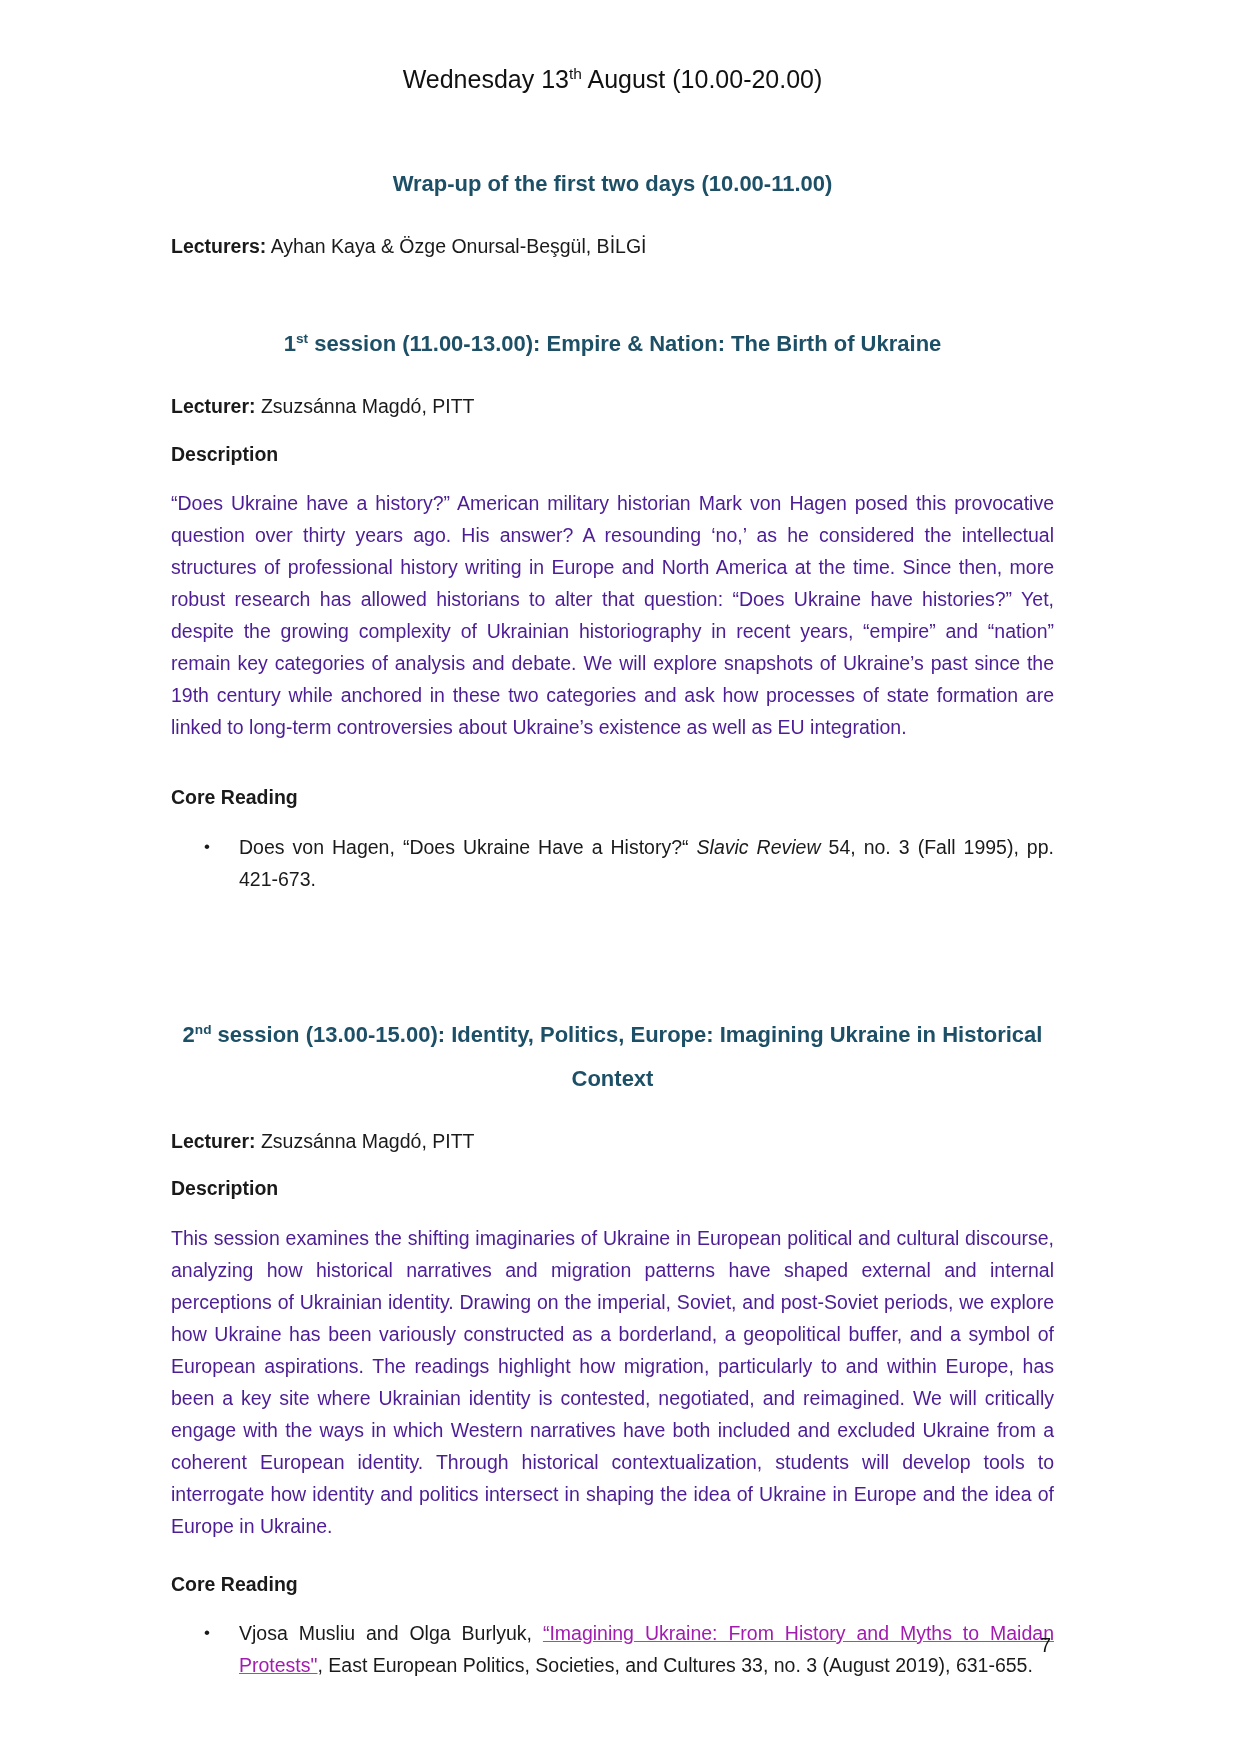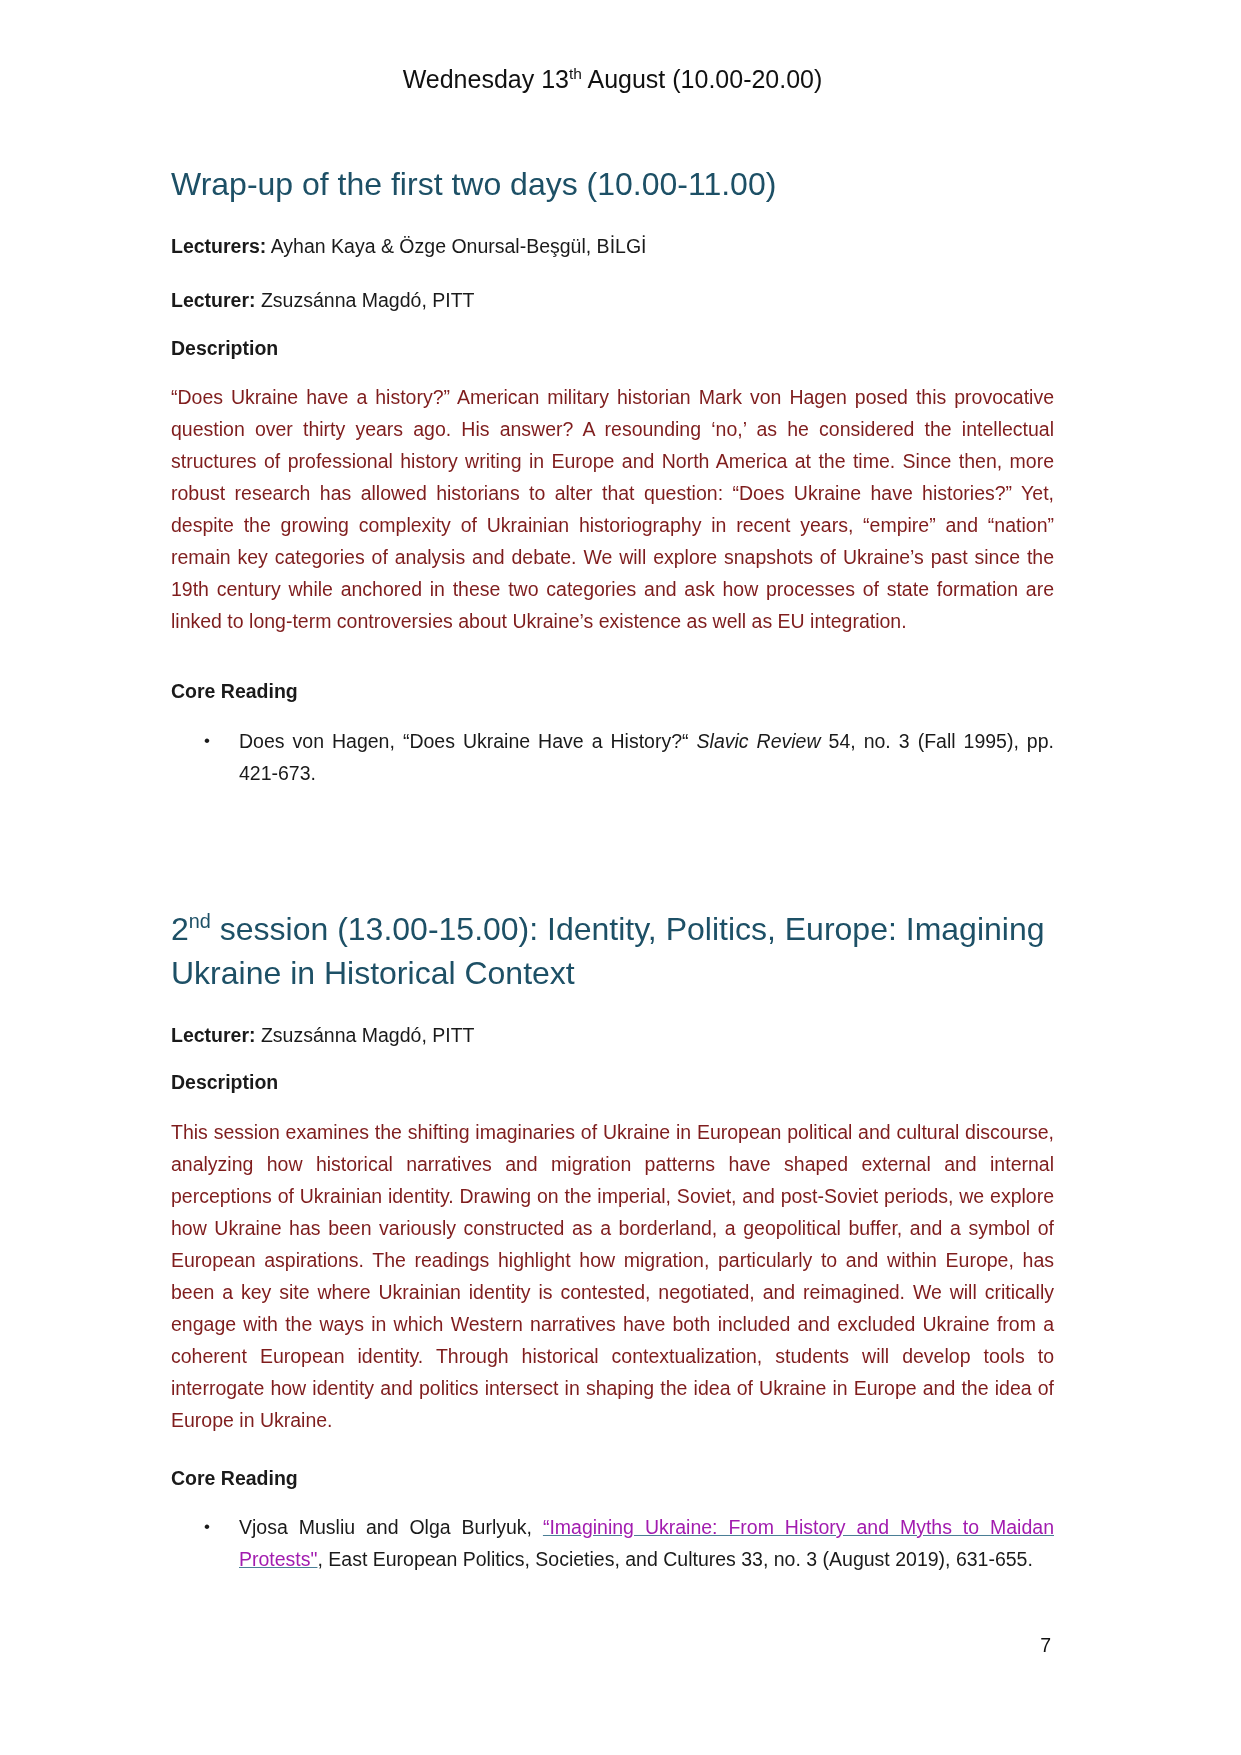--- a/index.html
+++ b/index.html
@@ -26,44 +26,45 @@
     color: #111111;
     line-height: 34px;
   }
   .doc-title sup, .section-heading sup {
     font-size: 0.62em;
     vertical-align: super;
     line-height: 0;
   }
   .section-heading {
     color: #1d5066;
-    font-weight: normal;
-    font-size: 32px;
+    font-weight: bold;
+    font-size: 22px;
     line-height: 44px;
     margin: 0;
     max-width: 1000px;
+    text-align: center;
   }
   .h-wrapup   { margin-top: 66px; }
   .h-session1 { margin-top: 62px; }
   .h-session2 { margin-top: 118px; }
   .meta-line {
     margin-top: 26px;
     line-height: 28px;
   }
   .meta-line .b { font-weight: bold; text-align: right; }
   .sub-label {
     margin-top: 16px;
     font-weight: bold;
     line-height: 28px;
   }
   .body-par {
     margin-top: 12px;
     line-height: 32px;
     text-align: justify;
-    color: #7f1d1d;
+    color: #4c1d95;
   }
   .core-label-1 { margin-top: 40px; }
   .core-label-2 { margin-top: 28px; }
   .bullet-item {
     display: flex;
     margin-top: 18px;
     line-height: 32px;
   }
   .bullet-marker {
     width: 35px;
@@ -94,20 +95,21 @@
 <body>
 
 <div class="page">
 
   <div class="doc-title"><span>Wednesday 13</span><sup>th</sup><span> August (10.00-20.00)</span></div>
 
   <h2 class="section-heading h-wrapup">Wrap-up of the first two days (10.00-11.00)</h2>
 
   <p class="meta-line"><span class="b">Lecturers:</span> <span>Ayhan Kaya &amp; Özge Onursal-Beşgül, BİLGİ</span></p>
 
+  <h2 class="section-heading h-session1"><span>1</span><sup>st</sup><span> session (11.00-13.00): Empire &amp; Nation: The Birth of Ukraine</span></h2>
 
   <p class="meta-line"><span class="b">Lecturer:</span> <span>Zsuzsánna Magdó, PITT</span></p>
 
   <p class="sub-label">Description</p>
 
   <p class="body-par">“Does Ukraine have a history?” American military historian Mark von Hagen posed this provocative question over thirty years ago. His answer? A resounding ‘no,’ as he considered the intellectual structures of professional history writing in Europe and North America at the time. Since then, more robust research has allowed historians to alter that question: “Does Ukraine have histories?” Yet, despite the growing complexity of Ukrainian historiography in recent years, “empire” and “nation” remain key categories of analysis and debate. We will explore snapshots of Ukraine’s past since the 19th century while anchored in these two categories and ask how processes of state formation are linked to long-term controversies about Ukraine’s existence as well as EU integration.</p>
 
   <p class="sub-label core-label-1">Core Reading</p>
 
   <div class="bullet-item">

